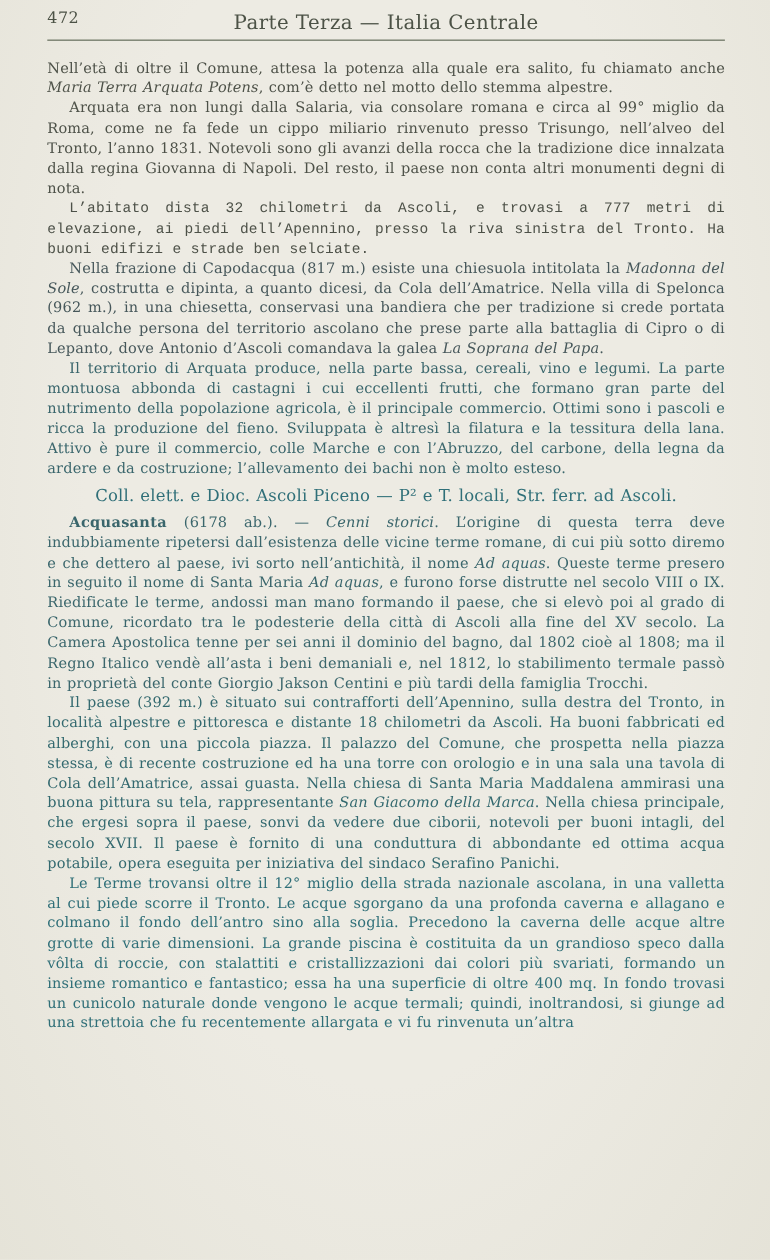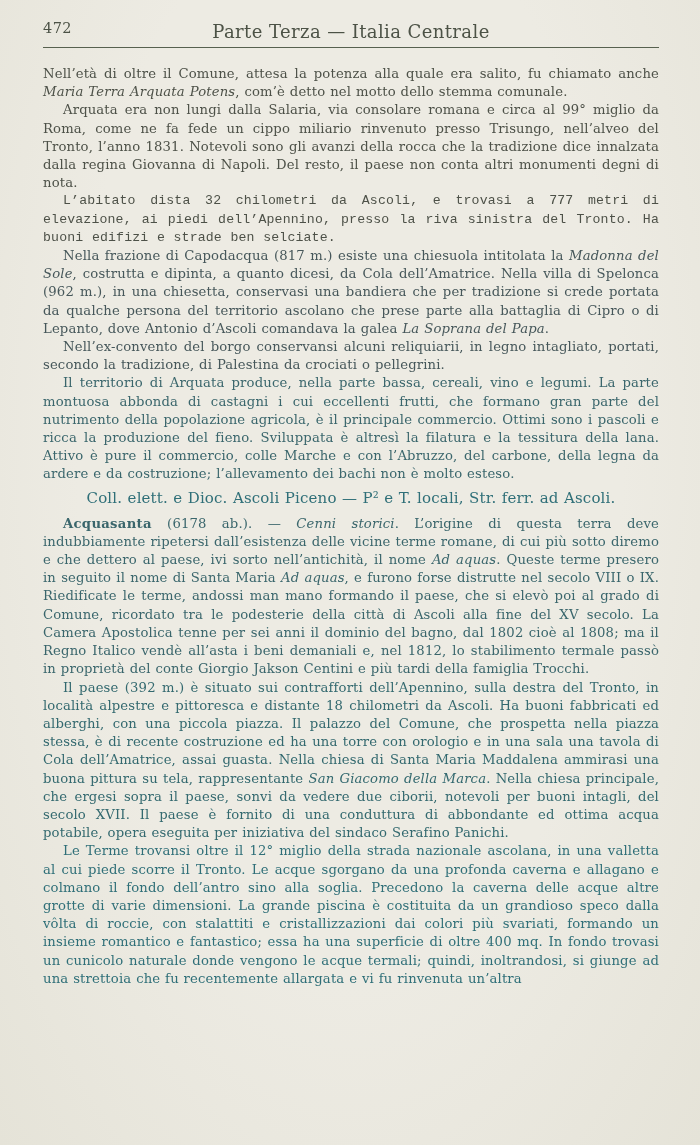--- a/index.html
+++ b/index.html
@@ -11,21 +11,21 @@
     height: 1145px;
     overflow: hidden;
     background: #ebe9e0;
     font-family: "DejaVu Serif", "Liberation Serif", serif;
   }
   .page {
     position: relative;
     width: 700px;
     height: 1145px;
     box-sizing: border-box;
-    padding: 20px 41px 0 43px;
+    padding: 9px 41px 0 43px;
     background: radial-gradient(ellipse at 50% 38%, #edebe3 55%, #e5e3d8 100%);
   }
   .running-head {
     position: relative;
     height: 20px;
     font-size: 13.5px;
     letter-spacing: 0.4px;
     color: #4c5246;
   }
   .pagenum {
@@ -75,24 +75,23 @@
 </head>
 <body>
 
 <div class="page">
   <header class="running-head">
     <span class="pagenum">472</span>
     <span class="head-title">Parte Terza — Italia Centrale</span>
   </header>
   <hr class="head-rule">
   <main id="body" class="body-text">
-      <p class="para" style="color: rgb(77, 81, 72);"><span>Nell’età di oltre il Comune, attesa la potenza alla quale era salito, fu chiamato anche </span><span class="it">Maria Terra Arquata Potens</span><span>, com’è detto nel motto dello stemma comunale.</span></p>
+      <p class="para" style="color: rgb(77, 81, 72);"><span>Nell’età di oltre il Comune, attesa la potenza alla quale era salito, fu chiamato anche </span><span class="it">Maria Terra Arquata Potens</span><span>, com’è detto nel motto dello stemma alpestre.</span></p>
       <p class="para indent" style="color: rgb(77, 81, 72);"><span>Arquata era non lungi dalla Salaria, via consolare romana e circa al 99° miglio da Roma, come ne fa fede un cippo miliario rinvenuto presso Trisungo, nell’alveo del Tronto, l’anno 1831. Notevoli sono gli avanzi della rocca che la tradizione dice innalzata dalla regina Giovanna di Napoli. Del resto, il paese non conta altri monumenti degni di nota.</span></p>
       <p class="para indent" style="color: rgb(77, 81, 72); font-family: Liberation Mono, monospace;"><span>L’abitato dista 32 chilometri da Ascoli, e trovasi a 777 metri di elevazione, ai piedi dell’Apennino, presso la riva sinistra del Tronto. Ha buoni edifizi e strade ben selciate.</span></p>
       <p class="para indent" style="color: rgb(70, 87, 90);"><span>Nella frazione di Capodacqua (817 m.) esiste una chiesuola intitolata la </span><span class="it">Madonna del Sole</span><span>, costrutta e dipinta, a quanto dicesi, da Cola dell’Amatrice. Nella villa di Spelonca (962 m.), in una chiesetta, conservasi una bandiera che per tradizione si crede portata da qualche persona del territorio ascolano che prese parte alla battaglia di Cipro o di Lepanto, dove Antonio d’Ascoli comandava la galea </span><span class="it">La Soprana del Papa</span><span>.</span></p>
-      <p class="para indent" style="color: rgb(70, 87, 90);"><span>Nell’ex-convento del borgo conservansi alcuni reliquiarii, in legno intagliato, portati, secondo la tradizione, di Palestina da crociati o pellegrini.</span></p>
       <p class="para indent" style="color: rgb(58, 102, 108);"><span>Il territorio di Arquata produce, nella parte bassa, cereali, vino e legumi. La parte montuosa abbonda di castagni i cui eccellenti frutti, che formano gran parte del nutrimento della popolazione agricola, è il principale commercio. Ottimi sono i pascoli e ricca la produzione del fieno. Sviluppata è altresì la filatura e la tessitura della lana. Attivo è pure il commercio, colle Marche e con l’Abruzzo, del carbone, della legna da ardere e da costruzione; l’allevamento dei bachi non è molto esteso.</span></p>
       <p class="para center small" style="color: rgb(47, 111, 120);"><span>Coll. elett. e Dioc. Ascoli Piceno — P² e T. locali, Str. ferr. ad Ascoli.</span></p>
       <p class="para indent mt" style="color: rgb(58, 102, 108);"><span class="bd">Acquasanta</span><span> (6178 ab.). — </span><span class="it">Cenni storici</span><span>. L’origine di questa terra deve indubbiamente ripetersi dall’esistenza delle vicine terme romane, di cui più sotto diremo e che dettero al paese, ivi sorto nell’antichità, il nome </span><span class="it">Ad aquas</span><span>. Queste terme presero in seguito il nome di Santa Maria </span><span class="it">Ad aquas</span><span>, e furono forse distrutte nel secolo VIII o IX. Riedificate le terme, andossi man mano formando il paese, che si elevò poi al grado di Comune, ricordato tra le podesterie della città di Ascoli alla fine del XV secolo. La Camera Apostolica tenne per sei anni il dominio del bagno, dal 1802 cioè al 1808; ma il Regno Italico vendè all’asta i beni demaniali e, nel 1812, lo stabilimento termale passò in proprietà del conte Giorgio Jakson Centini e più tardi della famiglia Trocchi.</span></p>
       <p class="para indent" style="color: rgb(51, 105, 111);"><span>Il paese (392 m.) è situato sui contrafforti dell’Apennino, sulla destra del Tronto, in località alpestre e pittoresca e distante 18 chilometri da Ascoli. Ha buoni fabbricati ed alberghi, con una piccola piazza. Il palazzo del Comune, che prospetta nella piazza stessa, è di recente costruzione ed ha una torre con orologio e in una sala una tavola di Cola dell’Amatrice, assai guasta. Nella chiesa di Santa Maria Maddalena ammirasi una buona pittura su tela, rappresentante </span><span class="it">San Giacomo della Marca</span><span>. Nella chiesa principale, che ergesi sopra il paese, sonvi da vedere due ciborii, notevoli per buoni intagli, del secolo XVII. Il paese è fornito di una conduttura di abbondante ed ottima acqua potabile, opera eseguita per iniziativa del sindaco Serafino Panichi.</span></p>
       <p class="para indent" style="color: rgb(47, 111, 120);"><span>Le Terme trovansi oltre il 12° miglio della strada nazionale ascolana, in una valletta al cui piede scorre il Tronto. Le acque sgorgano da una profonda caverna e allagano e colmano il fondo dell’antro sino alla soglia. Precedono la caverna delle acque altre grotte di varie dimensioni. La grande piscina è costituita da un grandioso speco dalla vôlta di roccie, con stalattiti e cristallizzazioni dai colori più svariati, formando un insieme romantico e fantastico; essa ha una superficie di oltre 400 mq. In fondo trovasi un cunicolo naturale donde vengono le acque termali; quindi, inoltrandosi, si giunge ad una strettoia che fu recentemente allargata e vi fu rinvenuta un’altra</span></p>
     </main>
 </div>
 
 </body></html>

